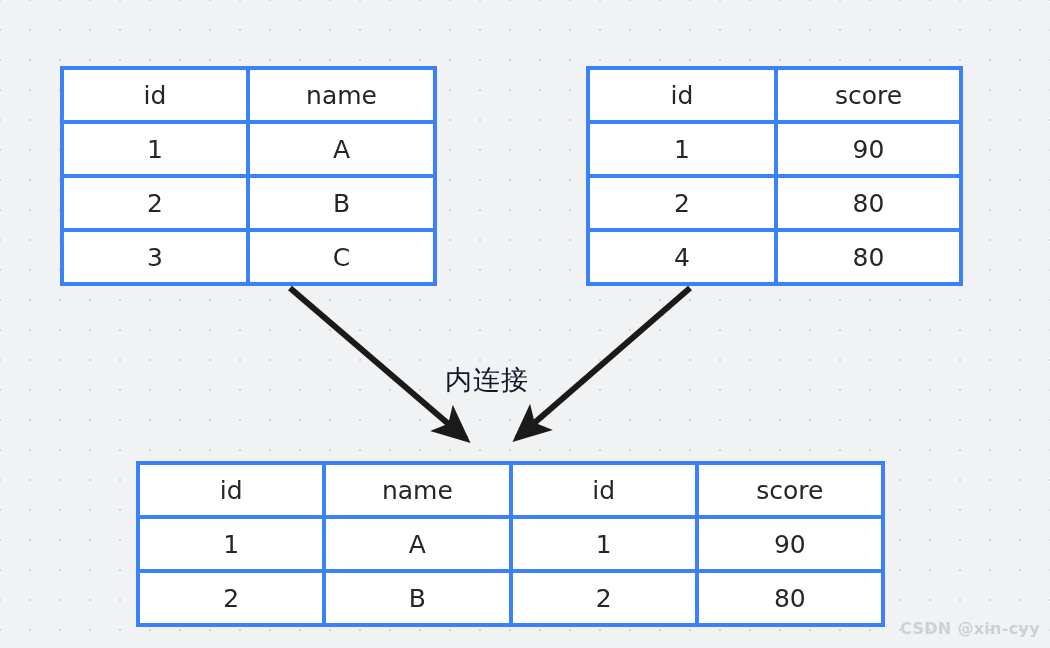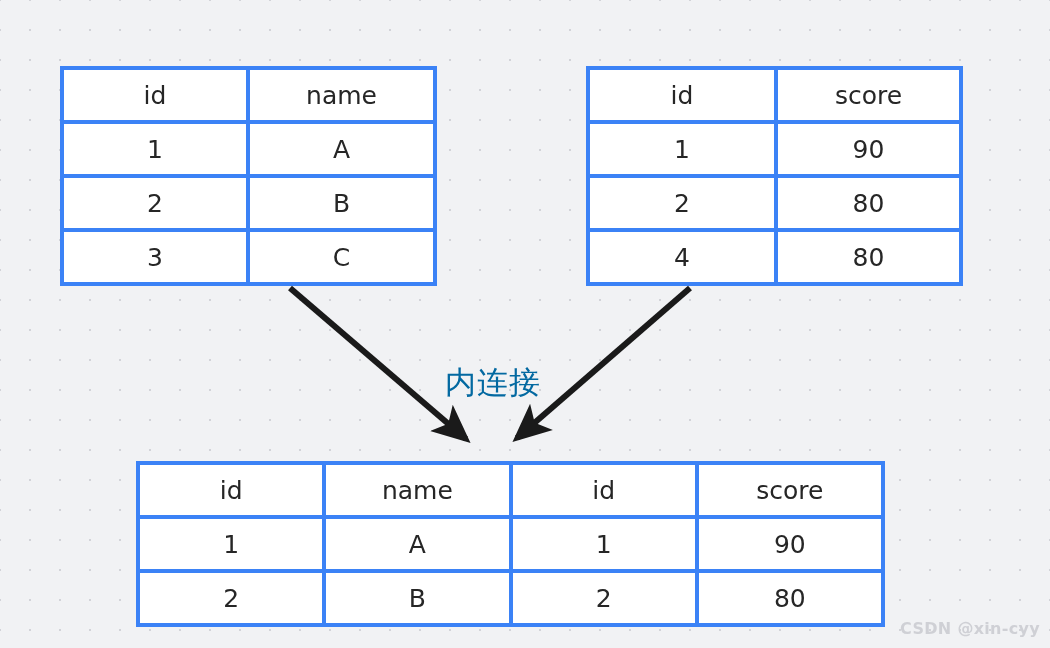--- a/index.html
+++ b/index.html
@@ -90,22 +90,22 @@
     width: 1050px;
     height: 648px;
     pointer-events: none;
   }
 
   
   #join-label {
     position: absolute;
     left: 445px;
     top: 362px;
-    font-size: 31px;
-    color: #0369a1;
+    font-size: 27px;
+    color: #0f172a;
     letter-spacing: 1px;
     white-space: nowrap;
     font-family: "DejaVu Sans", "Liberation Sans", sans-serif;
   }
 
   
   #watermark {
     position: absolute;
     right: 10px;
     bottom: 10px;

